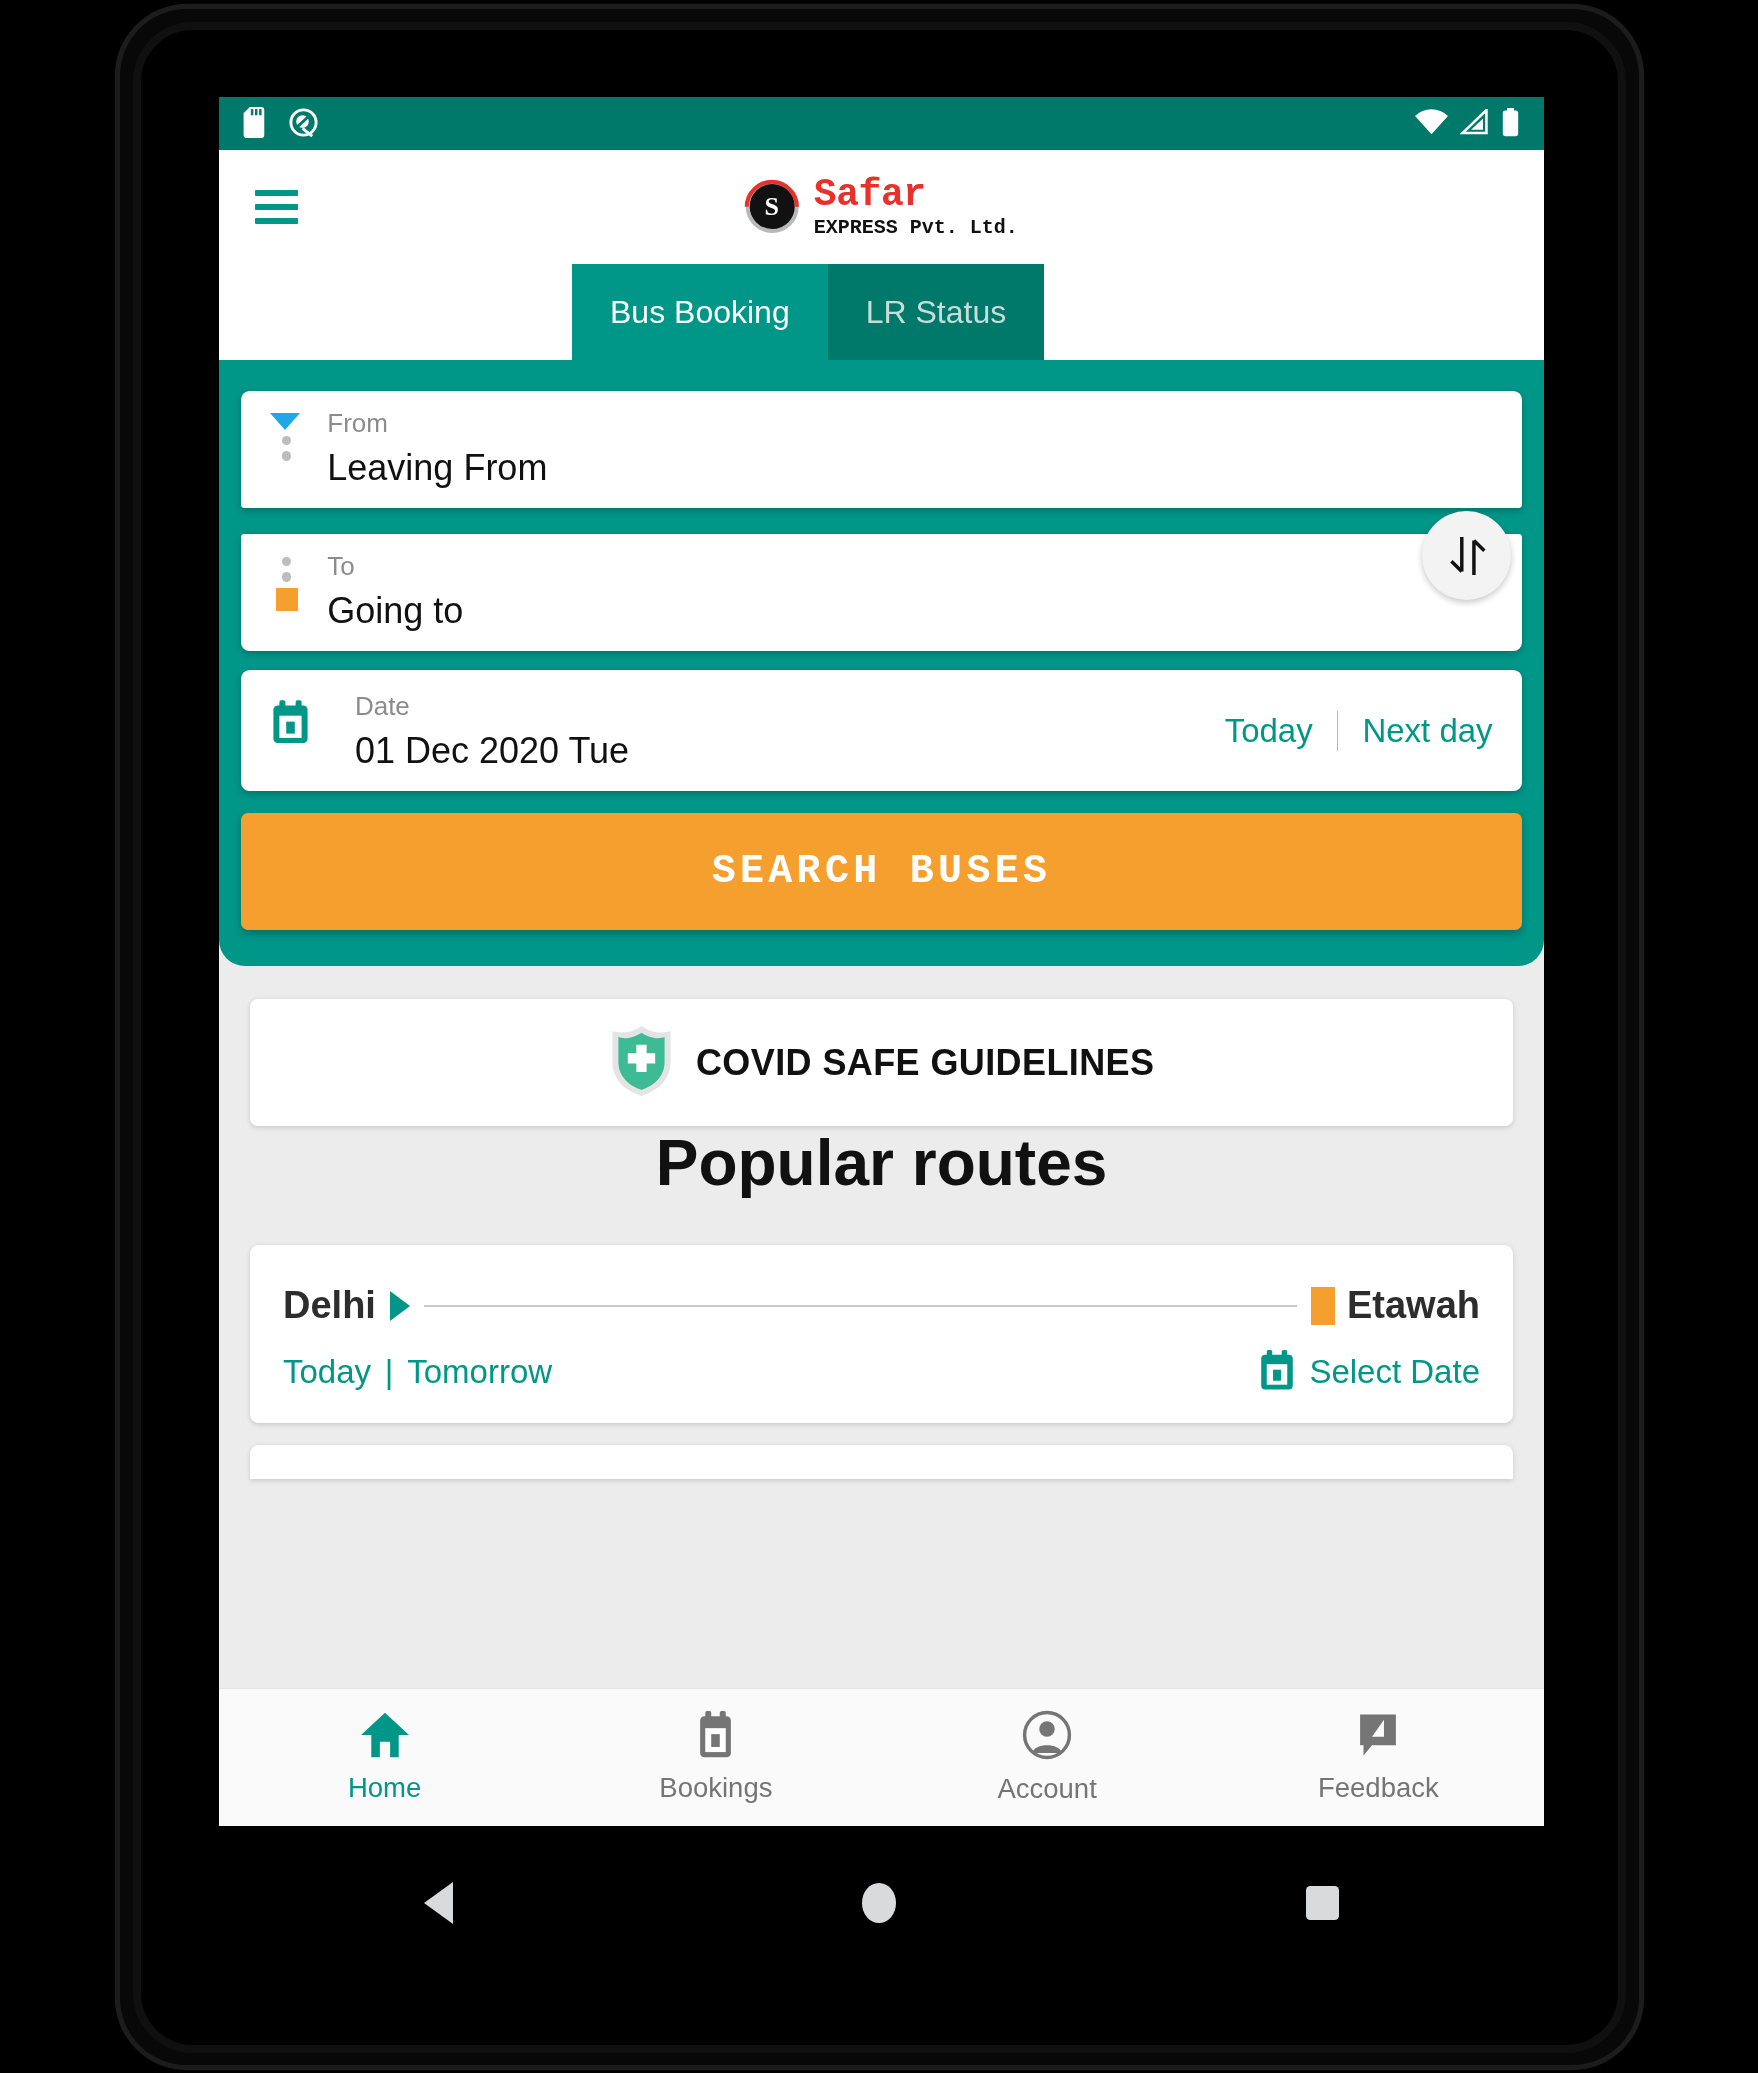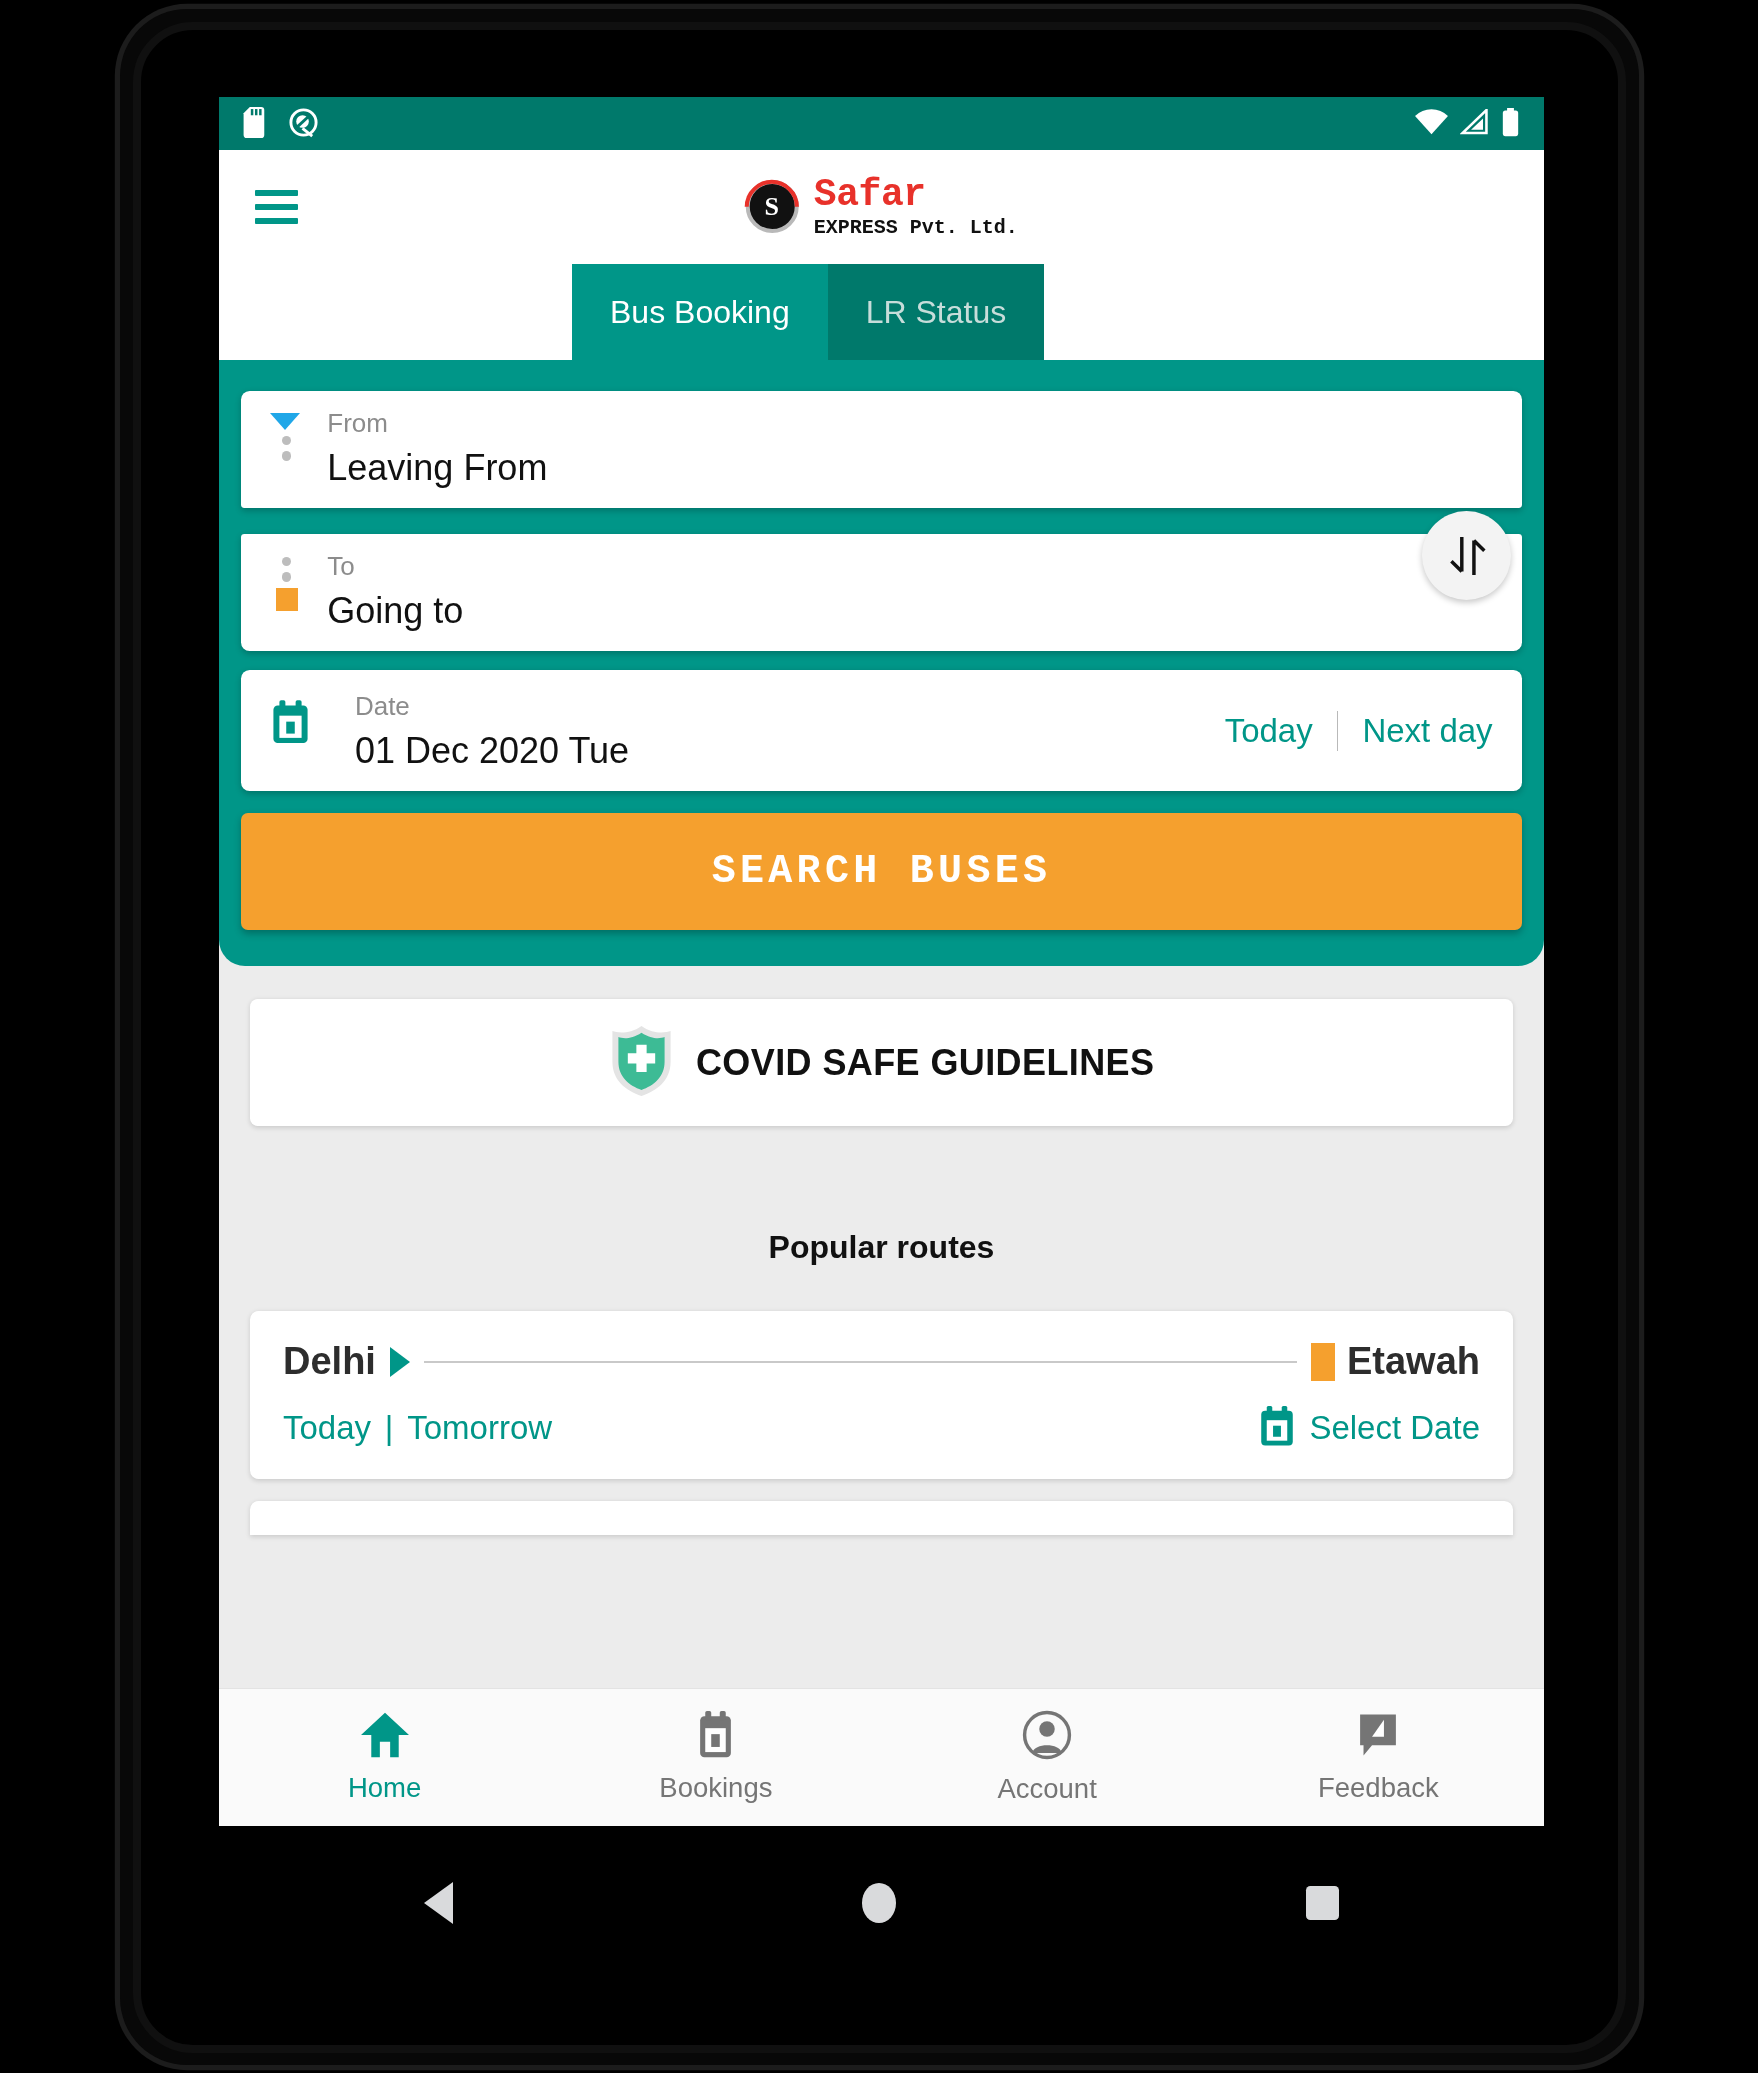--- a/index.html
+++ b/index.html
@@ -175,29 +175,29 @@
     background: #fff;
     border-radius: 7.7px;
     box-shadow: 0 1.7px 5.2px rgba(0,0,0,.14);
     display: flex; align-items: center; justify-content: center; gap: 22.4px;
     cursor: pointer;
   }
   #covid-text { font-size: 36px; font-weight: 700; color: #111; letter-spacing: 0.4px; }
 
   #popular-title {
     text-align: center;
-    font-size: 32px; font-weight: 700; color: #111;
-    margin-top: 103px; margin-bottom: 45px;
+    font-size: 64px; font-weight: 700; color: #111;
+    margin-bottom: 45px;
   }
 
   .route-card {
     background: #fff;
     border-radius: 8.6px;
     box-shadow: 0 1.7px 5.2px rgba(0,0,0,.14);
-    padding: 29px 33px 29px 33px;
+    padding: 39px 33px 29px 33px;
     margin-bottom: 22.4px;
   }
   .route-top { display: flex; align-items: center; }
   .route-city { font-size: 38px; font-weight: 700; color: #2d2d2d; }
   .route-arrow {
     width: 0; height: 0;
     border-top: 15.5px solid transparent;
     border-bottom: 15.5px solid transparent;
     border-left: 20.6px solid #009688;
     margin-left: 13.8px;

